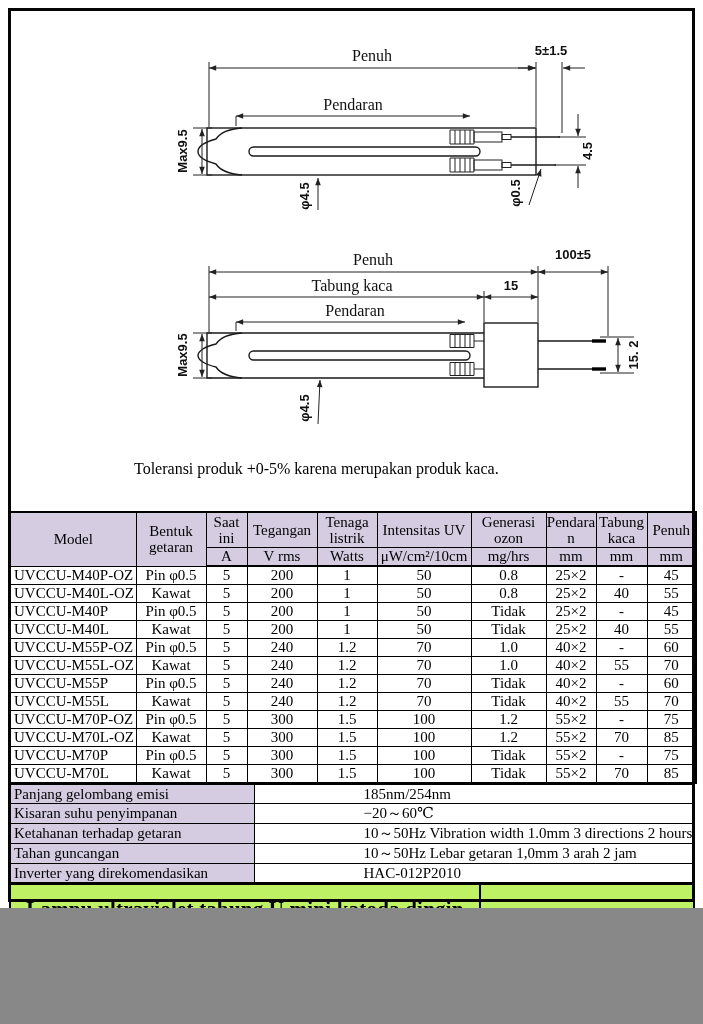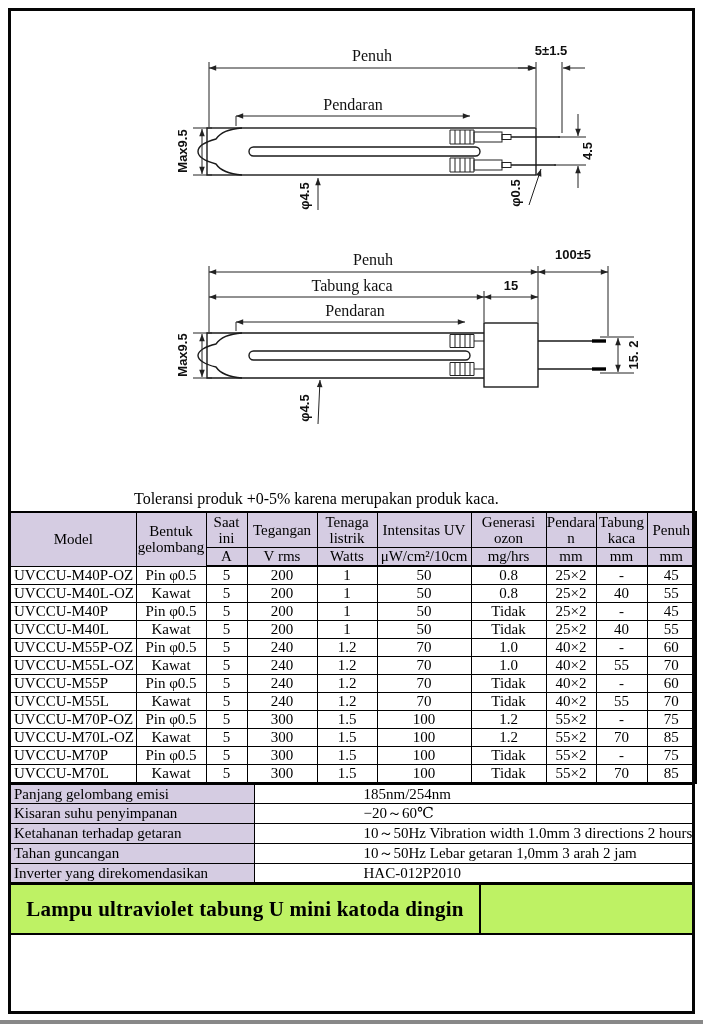--- a/index.html
+++ b/index.html
@@ -1,29 +1,29 @@
 <!DOCTYPE html>
 <html><head>
 <meta charset="utf-8">
 <style>
   html,body{margin:0;padding:0;background:#888;}
-  .page{position:relative;width:703px;height:1020px;background:#fff;margin:0 auto;
+  .page{position:relative;width:703px;height:908px;background:#fff;margin:0 auto;
         font-family:"Liberation Serif","DejaVu Serif",serif;color:#000;overflow:hidden;}
   .frame{position:absolute;left:8px;top:8px;right:8px;bottom:6px;border:3px solid #050505;pointer-events:none;}
   svg.diagrams{position:absolute;left:0;top:0;}
   svg .ln{stroke:#222;stroke-width:1;fill:none;}
   svg .ln2{stroke:#1a1a1a;stroke-width:1.4;fill:none;}
   svg .dim{stroke:#222;stroke-width:1;fill:none;marker-start:url(#ah);marker-end:url(#ah);}
   svg .arr{stroke:#222;stroke-width:1;fill:none;marker-end:url(#ah);}
   svg .wire{stroke:#1a1a1a;stroke-width:1.3;fill:none;}
   svg .wiretip{stroke:#000;stroke-width:3.4;fill:none;}
   svg text{fill:#101010;}
   svg .lab{font-family:"Liberation Serif","DejaVu Serif",serif;font-size:16px;}
   svg .num{font-family:"Liberation Sans","DejaVu Sans",sans-serif;font-size:13px;font-weight:bold;}
-  .note{position:absolute;left:134px;top:490px;font-size:16px;}
+  .note{position:absolute;left:134px;top:460px;font-size:16px;}
   .tables{position:absolute;left:9px;top:511px;width:686px;}
   table{border-collapse:collapse;table-layout:fixed;width:686px;}
   .spec{border:2px solid #000;}
   .spec th,.spec td{border:1px solid #000;font-weight:normal;font-size:15px;text-align:center;
        padding:0;line-height:1.1;overflow:hidden;font-family:inherit;}
   .spec thead th{background:#d5cce2;}
   .spec .hrow1 th{height:34px;}
   .spec .hrow2 th{height:17px;border-bottom:2px solid #000;}
   .spec th.bk{word-break:break-all;}
   .spec tbody td{height:17px;}
@@ -158,21 +158,21 @@
         <col style="width:60px">
           <col style="width:94px">
           <col style="width:75px">
           <col style="width:50px">
         <col style="width:51px">
           <col style="width:49px">
       </colgroup>
       <thead>
           <tr class="hrow1">
             <th rowspan="2">Model</th>
-            <th rowspan="2">Bentuk gelombang</th>
+            <th rowspan="2">Bentuk getaran</th>
             <th>Saat ini</th>
             <th>Tegangan</th>
             <th>Tenaga listrik</th>
             <th>Intensitas UV</th>
             <th>Generasi ozon</th>
             <th class="bk">Pendaran</th>
             <th>Tabung kaca</th>
             <th>Penuh</th>
           </tr>
           <tr class="hrow2">

